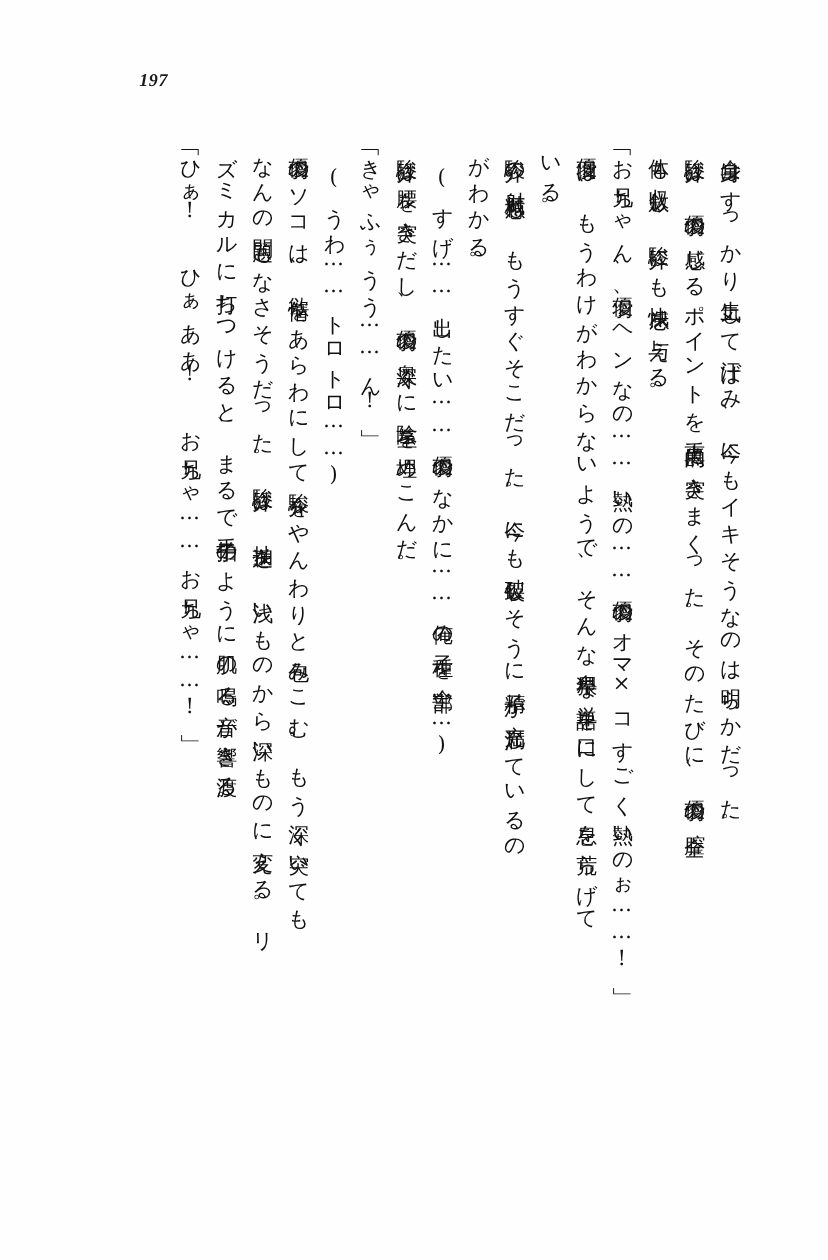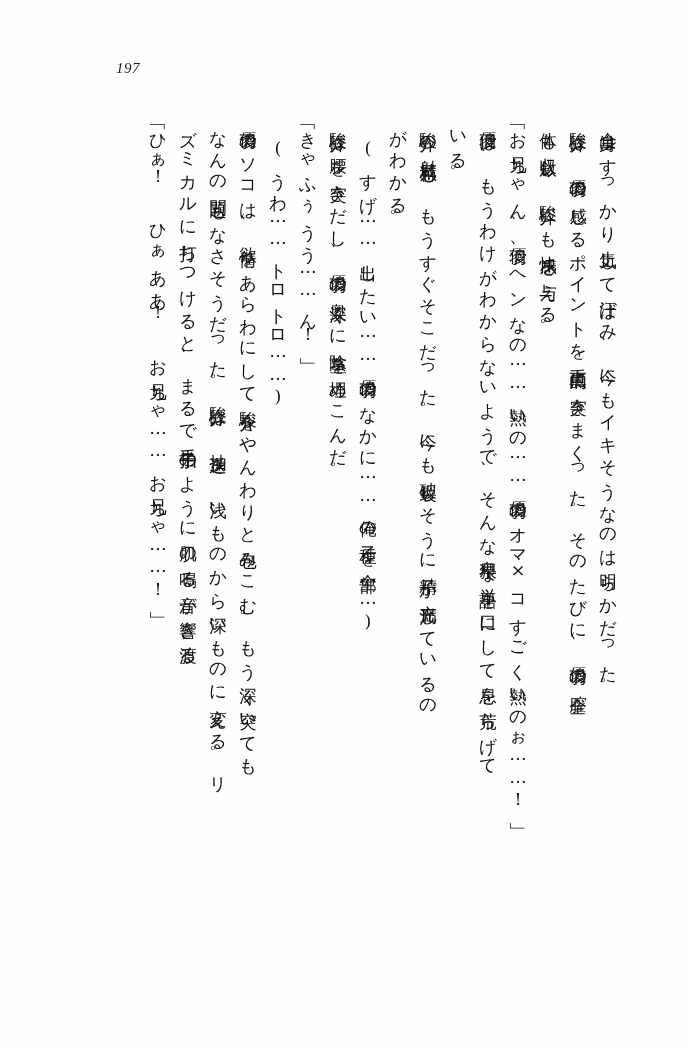--- a/index.html
+++ b/index.html
@@ -27,20 +27,21 @@
 
   .page-number {
     position: absolute;
     left: 116px;
     top: 60px;
     font-size: 15px;
     font-family: "Liberation Serif", "DejaVu Serif", serif;
     font-style: italic;
     color: #1a1a1a;
     letter-spacing: 0.5px;
+    font-weight: bold;
   }
 
   
   .text-block {
     position: absolute;
     top: 118px;
     right: 74px;
     height: 820px;
     display: flex;
     flex-direction: row;

